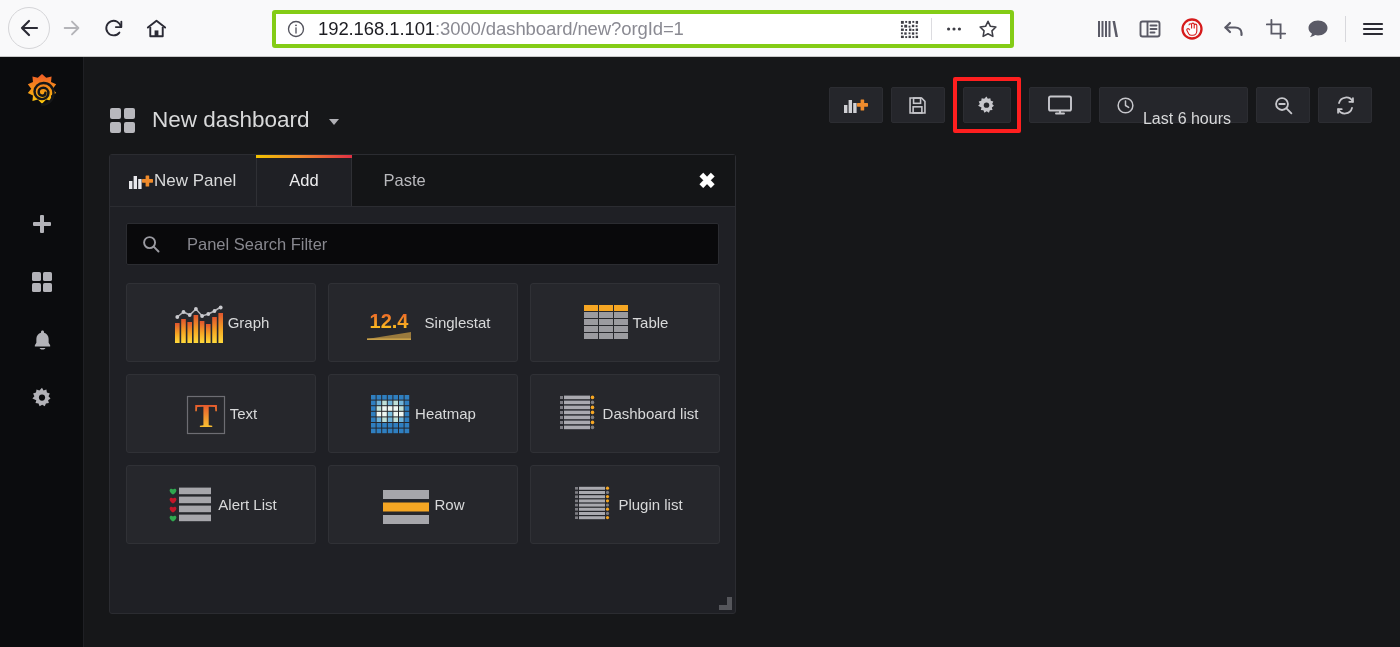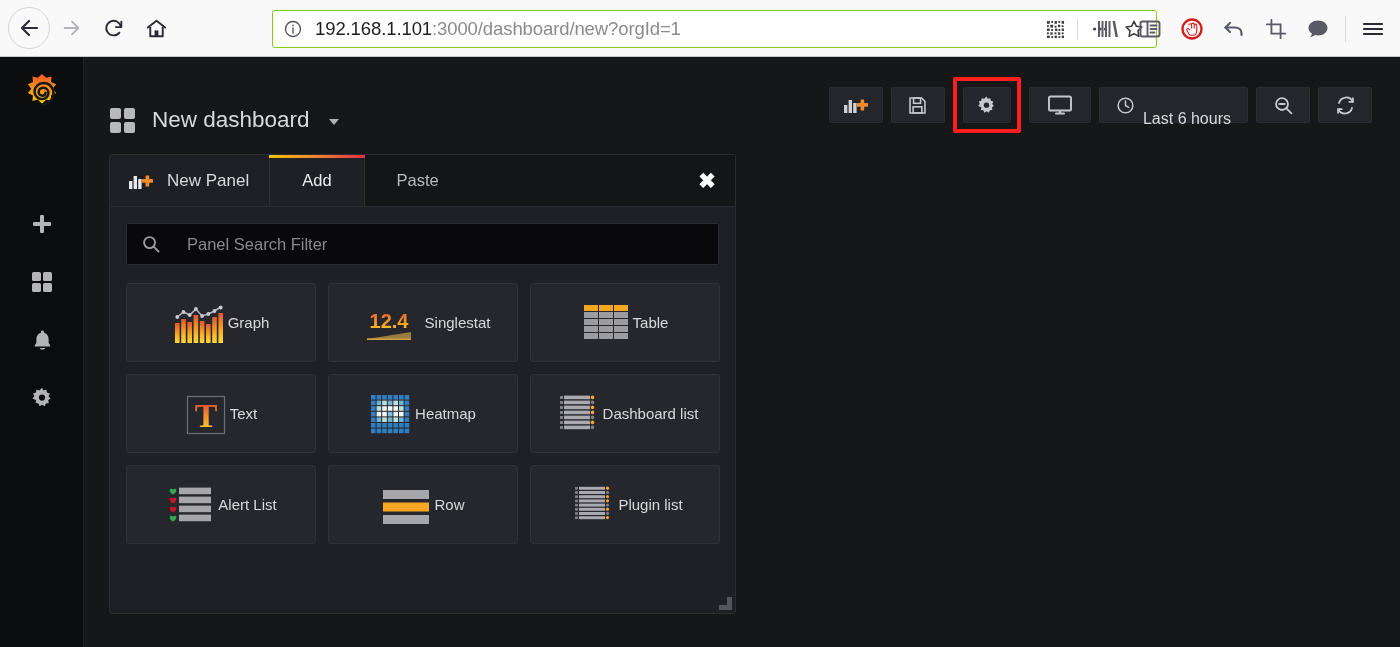--- a/index.html
+++ b/index.html
@@ -26,23 +26,23 @@
   }
   .nav-btn.back {
     border: 1px solid #d5d5d8; border-radius: 50%;
     width: 42px; height: 42px;
   }
   .nav-btn.disabled { color: #b4b4b8; }
   .nav-btn svg { display: block; }
 
   .urlbar {
     position: absolute; left: 272px; top: 10px;
-    width: 885px; height: 38px;
+    width: 742px; height: 38px;
     background: #ffffff;
-    border: 1px solid #84cc16;
+    border: 4px solid #84cc16;
     border-radius: 3px;
     display: flex; align-items: center;
     padding: 0 8px 0 10px;
   }
   .url-info { color: #52525c; flex: 0 0 auto; display:flex; align-items:center; }
   .url-text {
     flex: 1 1 auto;
     font-size: 18.5px;
     color: #8a8a92;
     margin-left: 12px;
@@ -134,21 +134,21 @@
     border-radius: 3px;
   }
   .pw-header {
     height: 52px;
     display: flex; align-items: stretch;
     background: #141517;
     border-bottom: 1px solid #2b2c31;
     position: relative;
   }
   .pw-title {
-    display: flex; align-items: center; gap: 13px;
+    display: flex; align-items: center; 
     padding: 0 20px 0 18px;
     background: #1f2025;
     color: #d8d9da; font-size: 17px;
   }
   .pw-tab {
     display: flex; align-items: center; justify-content: center;
     padding: 0 32px;
     color: #b9b9bd; font-size: 16.5px;
     position: relative;
     min-width: 70px;

